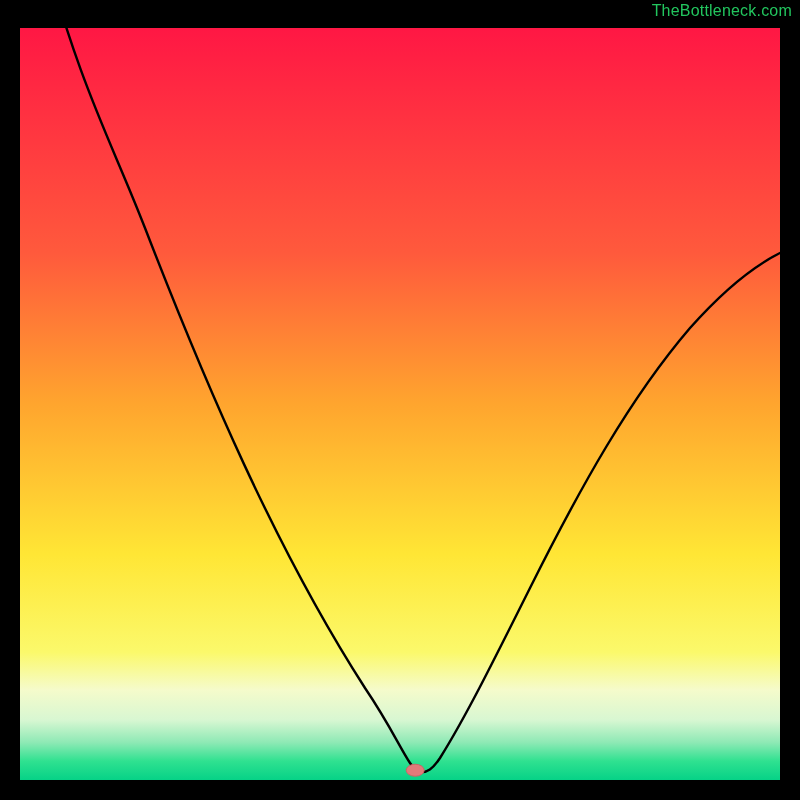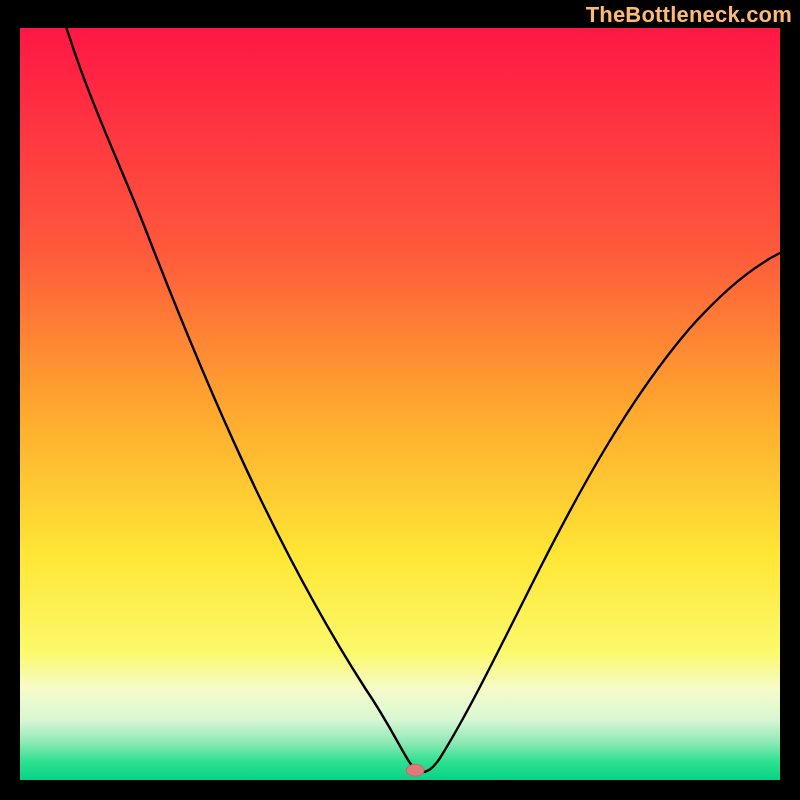--- a/index.html
+++ b/index.html
@@ -14,23 +14,23 @@
   .frame {
     position: relative;
     width: 800px;
     height: 800px;
     background: #000;
   }
   .watermark {
     position: absolute;
     top: 2px;
     right: 8px;
-    color: #fdba74;
-    font-size: 22px;
-    font-weight: 700;
+    color: #22c55e;
+    font-size: 16px;
+    font-weight: 400;
     letter-spacing: 0.2px;
     z-index: 5;
   }
   .plot-area {
     position: absolute;
     left: 20px;
     top: 28px;
     width: 760px;
     height: 752px;
     overflow: hidden;

